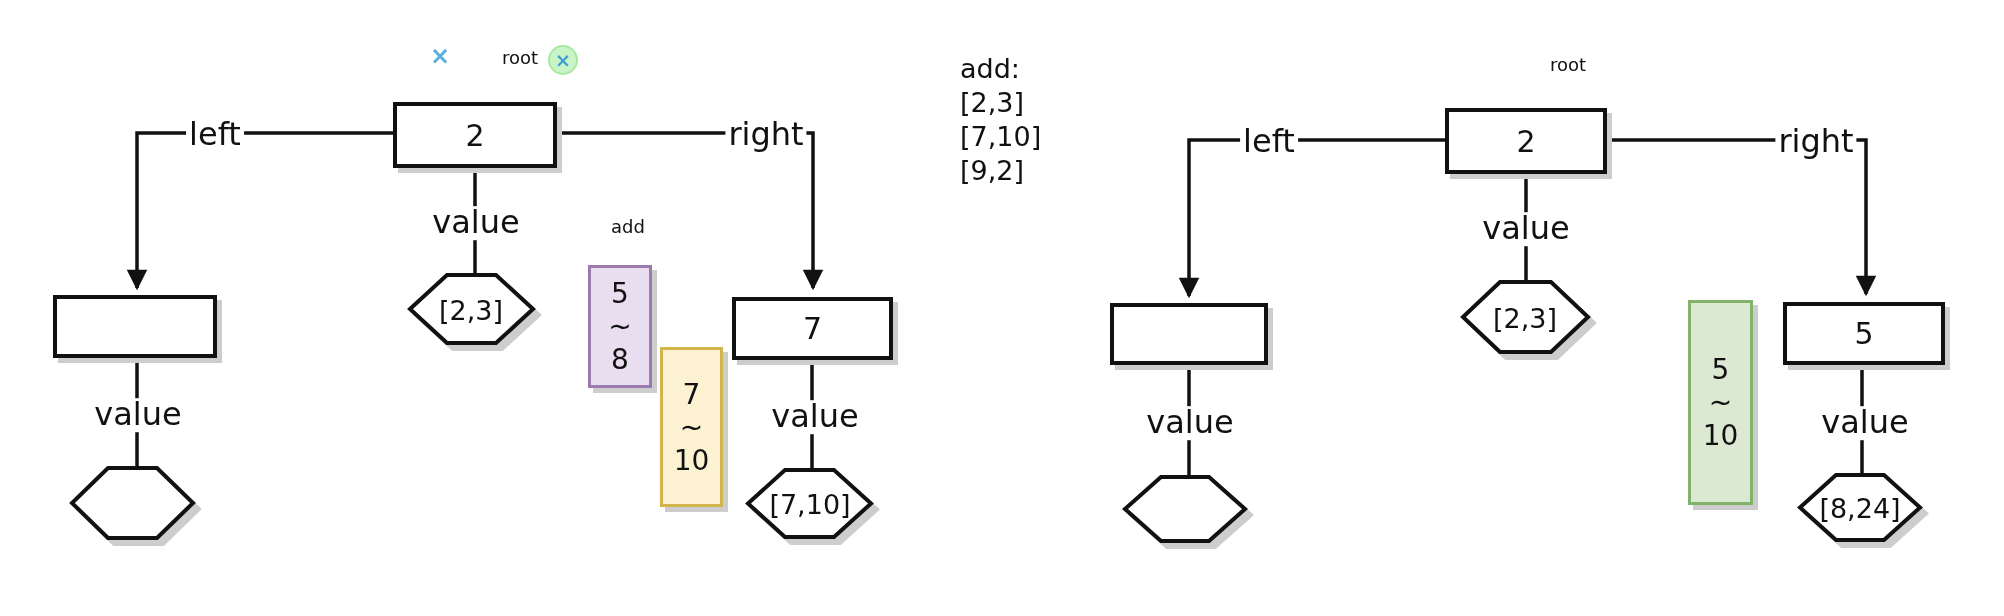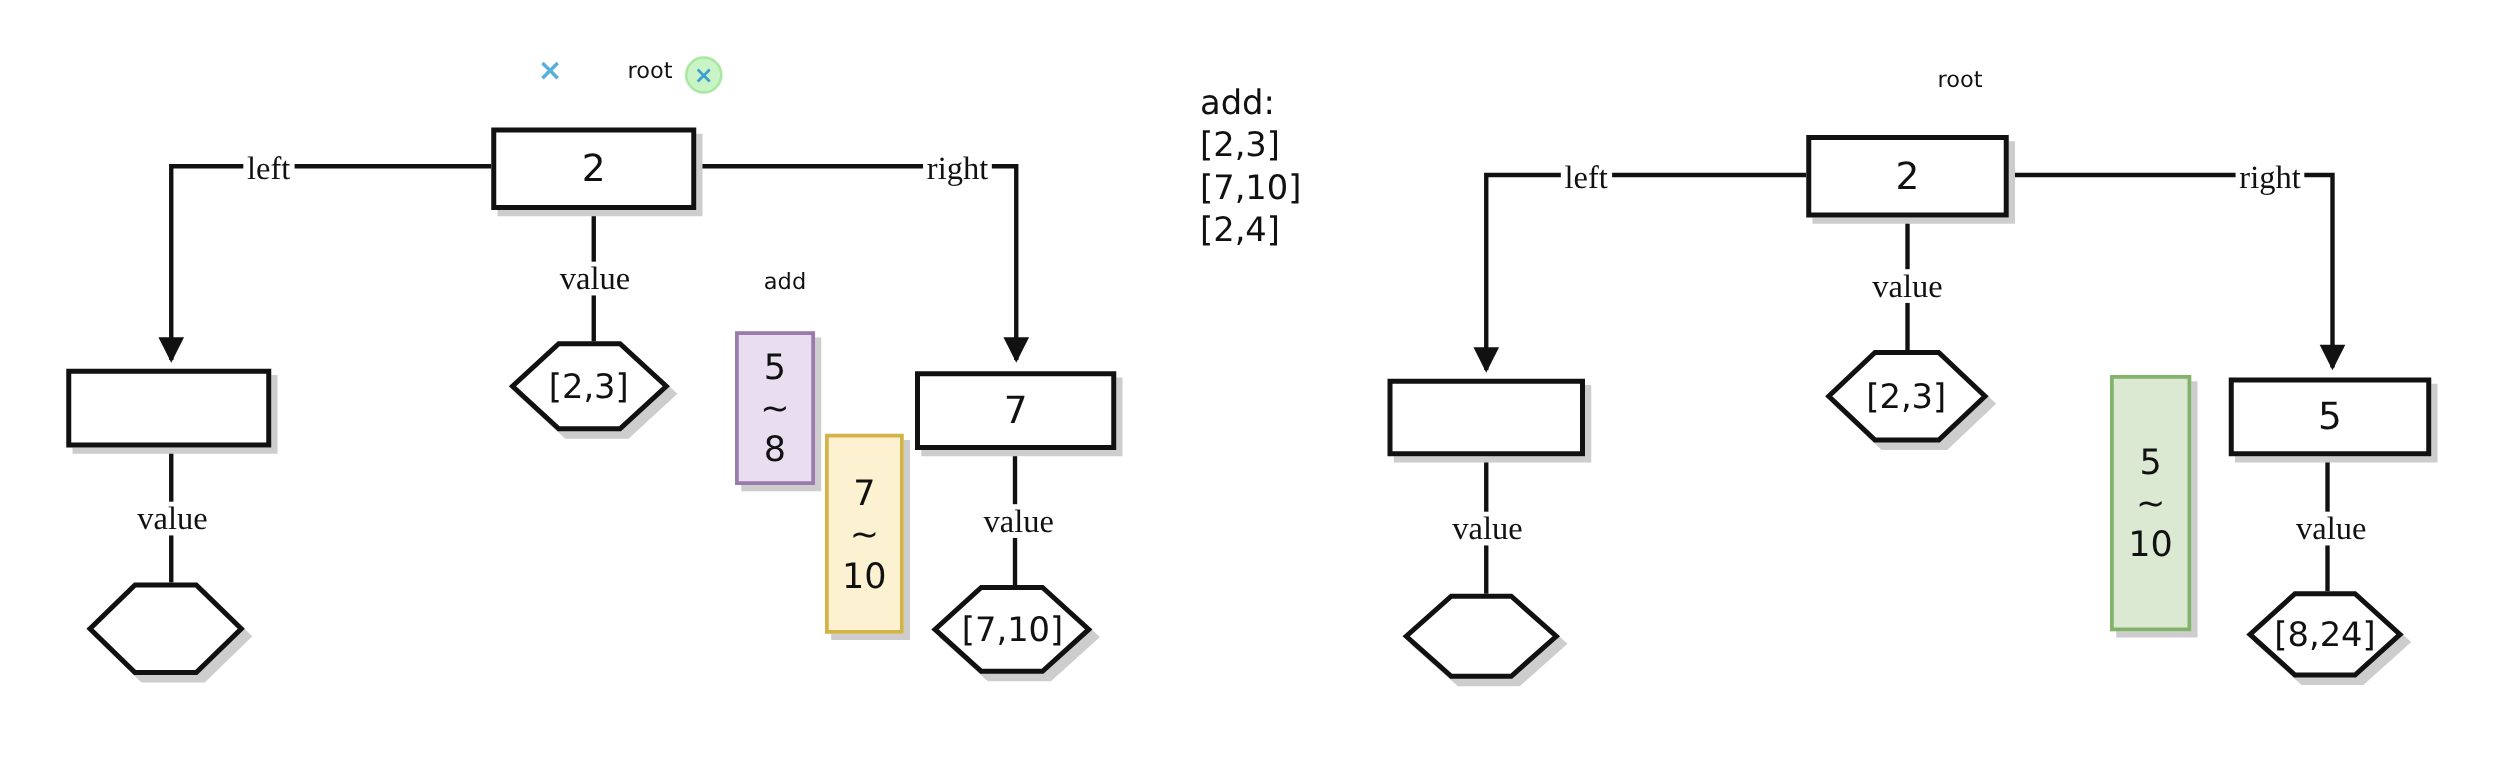--- a/index.html
+++ b/index.html
@@ -7,22 +7,22 @@
     position:relative;width:2004px;height:616px;background:#ffffff;overflow:hidden;
     font-family:"DejaVu Sans",sans-serif;color:#111;
   }
   .wires{position:absolute;left:0;top:0;}
   .box{
     position:absolute;box-sizing:border-box;background:#fff;border:4px solid #111;
     box-shadow:5px 5px 0 #cdcdcd;display:flex;align-items:center;justify-content:center;
     font-size:30px;
   }
   .txt{position:absolute;transform:translate(-50%,-50%);white-space:nowrap;font-size:18px;margin-left:38px;}
-  .lbl{position:absolute;transform:translate(-50%,-50%);white-space:nowrap;font-size:26px;
-       background:#fff;padding:0 3px;line-height:1.05;font-family:Liberation Serif, serif;}
+  .lbl{position:absolute;transform:translate(-50%,-50%);white-space:nowrap;font-size:32px;
+       background:#fff;padding:0 3px;line-height:1.05;}
   .hextxt{position:absolute;transform:translate(-50%,-50%);white-space:nowrap;font-size:27px;}
   .note{
     position:absolute;box-sizing:border-box;border:3px solid;box-shadow:5px 5px 0 #cdcdcd;
     display:flex;align-items:center;justify-content:center;text-align:center;
     font-size:28px;line-height:33px;white-space:pre-line;
   }
   .x-mark{position:absolute;transform:translate(-50%,-50%);font-size:24px;font-weight:bold;line-height:1;cursor:pointer;}
   .badge{
     position:absolute;width:30px;height:30px;border-radius:50%;border:2px solid;
     display:flex;align-items:center;justify-content:center;cursor:pointer;box-sizing:border-box;
@@ -102,25 +102,25 @@
   <div class="hextxt" style="left:810px;top:504px">[7,10]</div>
 
   <div class="txt" style="left:590px;top:226px">add</div>
   <div class="note" style="left: 588px; top: 265px; width: 64px; height: 123px; background: rgb(232, 222, 240); border-color: rgb(155, 122, 173);">5
 ~
 8</div>
   <div class="note" style="left: 660px; top: 347px; width: 63px; height: 160px; background: rgb(252, 242, 210); border-color: rgb(210, 180, 74);">7
 ~
 10</div>
 
-  <div class="legend" style="left:960px;top:66px">
+  <div class="legend" style="left:960px;top:52px">
     <div>add:</div>
     <div>[2,3]</div>
     <div>[7,10]</div>
-    <div>[2,4]</div>
+    <div>[9,2]</div>
   </div>
 
   <div class="txt" style="left:1530px;top:64px">root</div>
 
   <div class="box" style="left:1445px;top:108px;width:162px;height:66px">
     <span>2</span>
   </div>
   <div class="box" style="left:1110px;top:303px;width:158px;height:62px">
     <span></span>
   </div>

